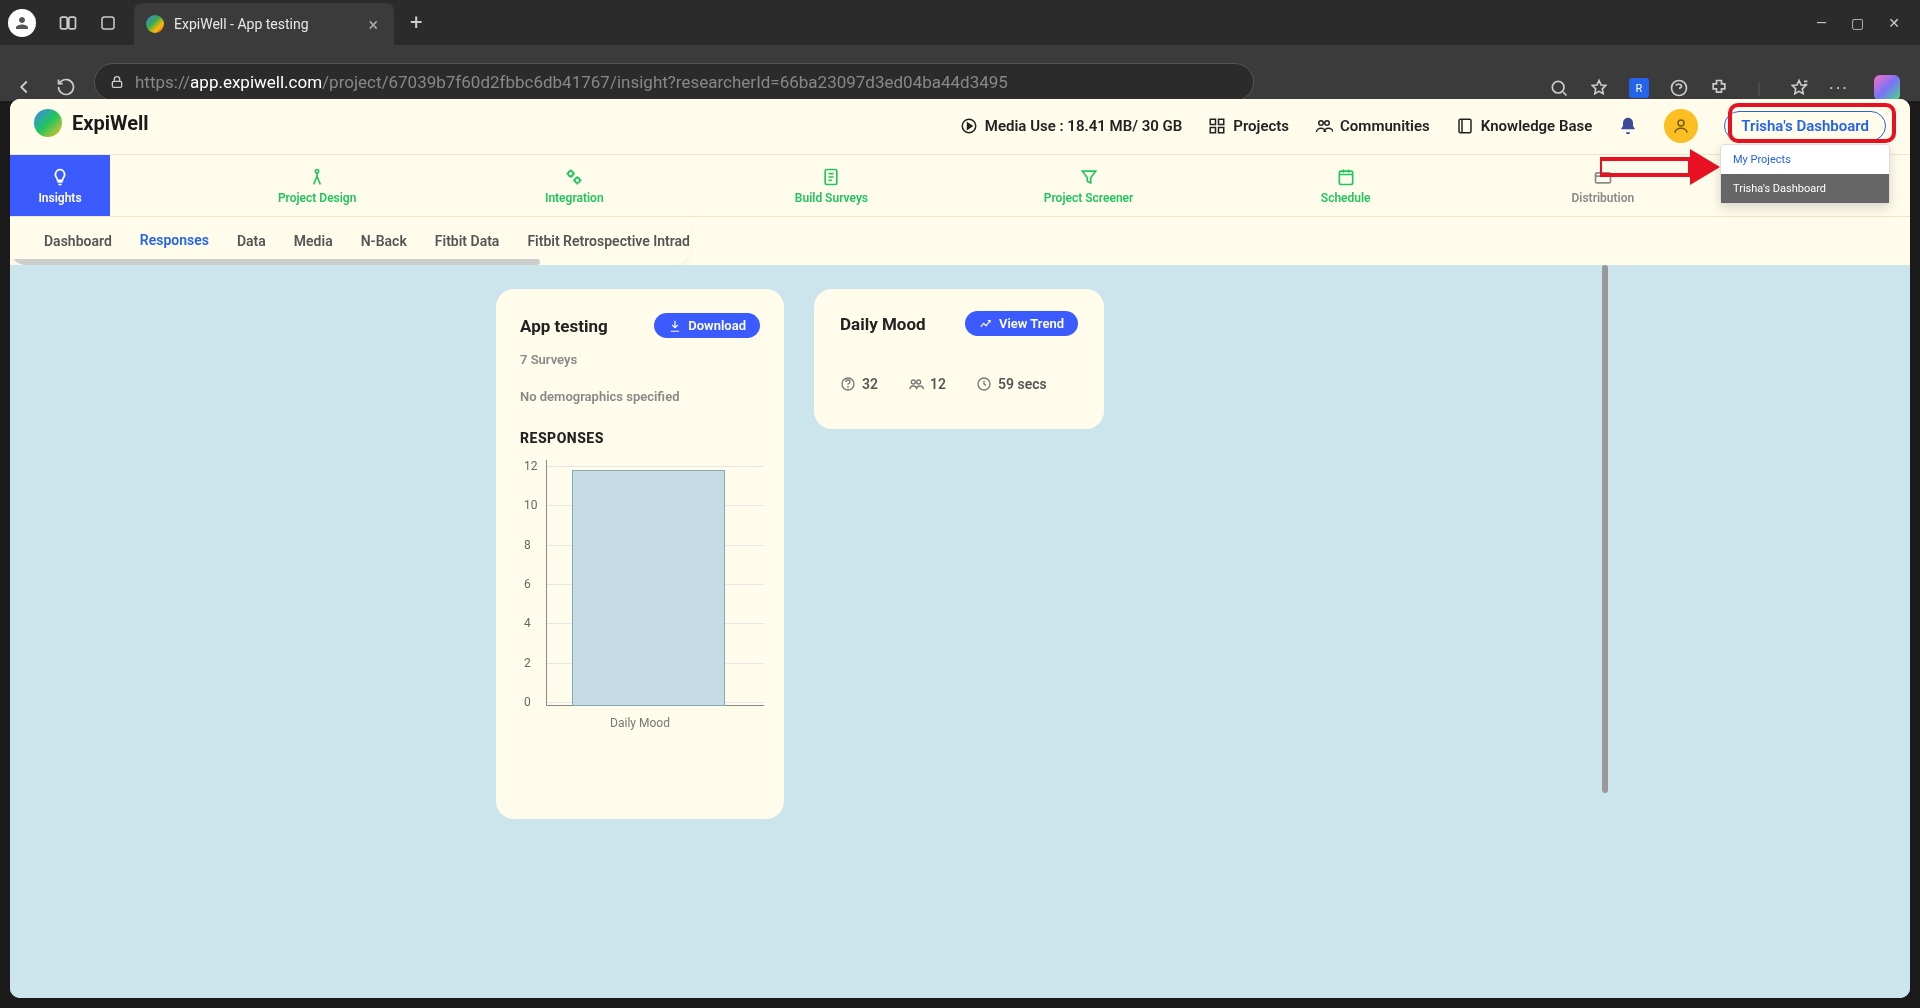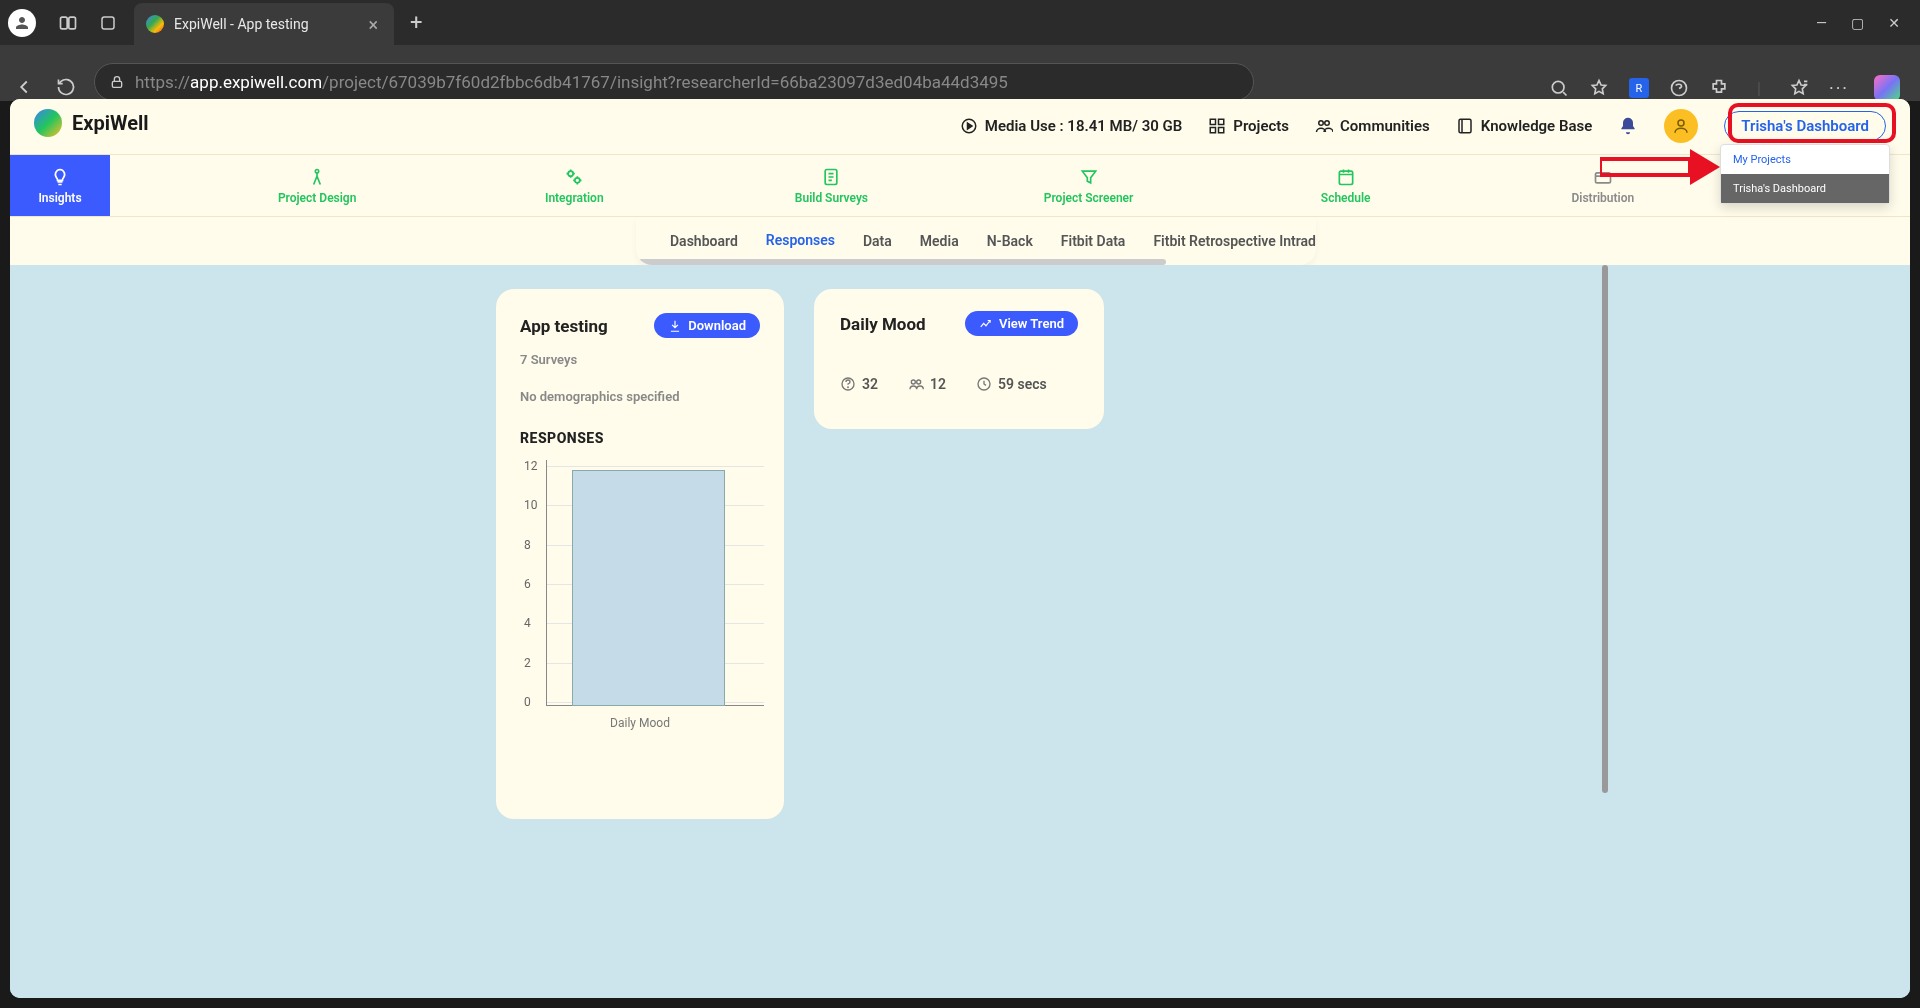--- a/index.html
+++ b/index.html
@@ -56,21 +56,21 @@
 
 .stages-row { height: 62px; background: #fffceb; display: flex; justify-content: space-between; border-bottom: 1px solid #eee6c7;}
 .stage { width: 100px; display: flex; flex-direction: column; align-items: center; justify-content: center; gap: 4px; font-size: 12px; font-weight: 600; cursor: pointer; }
 .stage.active { background: #3b5bff; color: #fff; }
 .stage.green { color: #22c55e; }
 .stage.gray { color: #8a8a8a; }
 .stage-icon { width: 20px; height: 20px; display: flex; align-items: center; justify-content: center; }
 .blue-square { width: 26px; height: 26px; background: #3b5bff; border-radius: 6px; display:flex; align-items:center; justify-content:center;}
 
 
-.subtabs-container { background: #fffceb; display: flex; justify-content: center; position: relative; margin-left: 32px;}
+.subtabs-container { background: #fffceb; display: flex; justify-content: flex-start; position: relative;}
 .subtabs { background: #fffceb; display: flex; gap: 0; padding: 0 20px; height: 48px; align-items: center; border-radius: 0 0 16px 16px; box-shadow: 0 4px 6px rgba(0,0,0,0.04); width: 680px; overflow: hidden; position: relative;}
 .subtab { padding: 0 14px; font-size: 14px; font-weight: 600; color: #555; cursor: pointer; height: 100%; display: flex; align-items: center; white-space: nowrap;}
 .subtab.active { color: #2563eb; border-bottom: 3px solid #2563eb; }
 .subtabs-scrollbar { position:absolute; bottom:0; left:0; width:530px; height:6px; background:#ccc; border-radius:3px;}
 
 
 .content { background: #cce4eb; padding: 24px 0 4px 0; height: calc(100% - 166px); display: flex; justify-content: center; gap: 30px; position: relative;}
 .scroll-indicator { position:absolute; right:302px; top:0; width:6px; height:528px; background:#999; border-radius:3px;}
 .card { background: #fffceb; border-radius: 18px; padding: 24px; }
 .card-left { width: 288px; height: 530px; }

